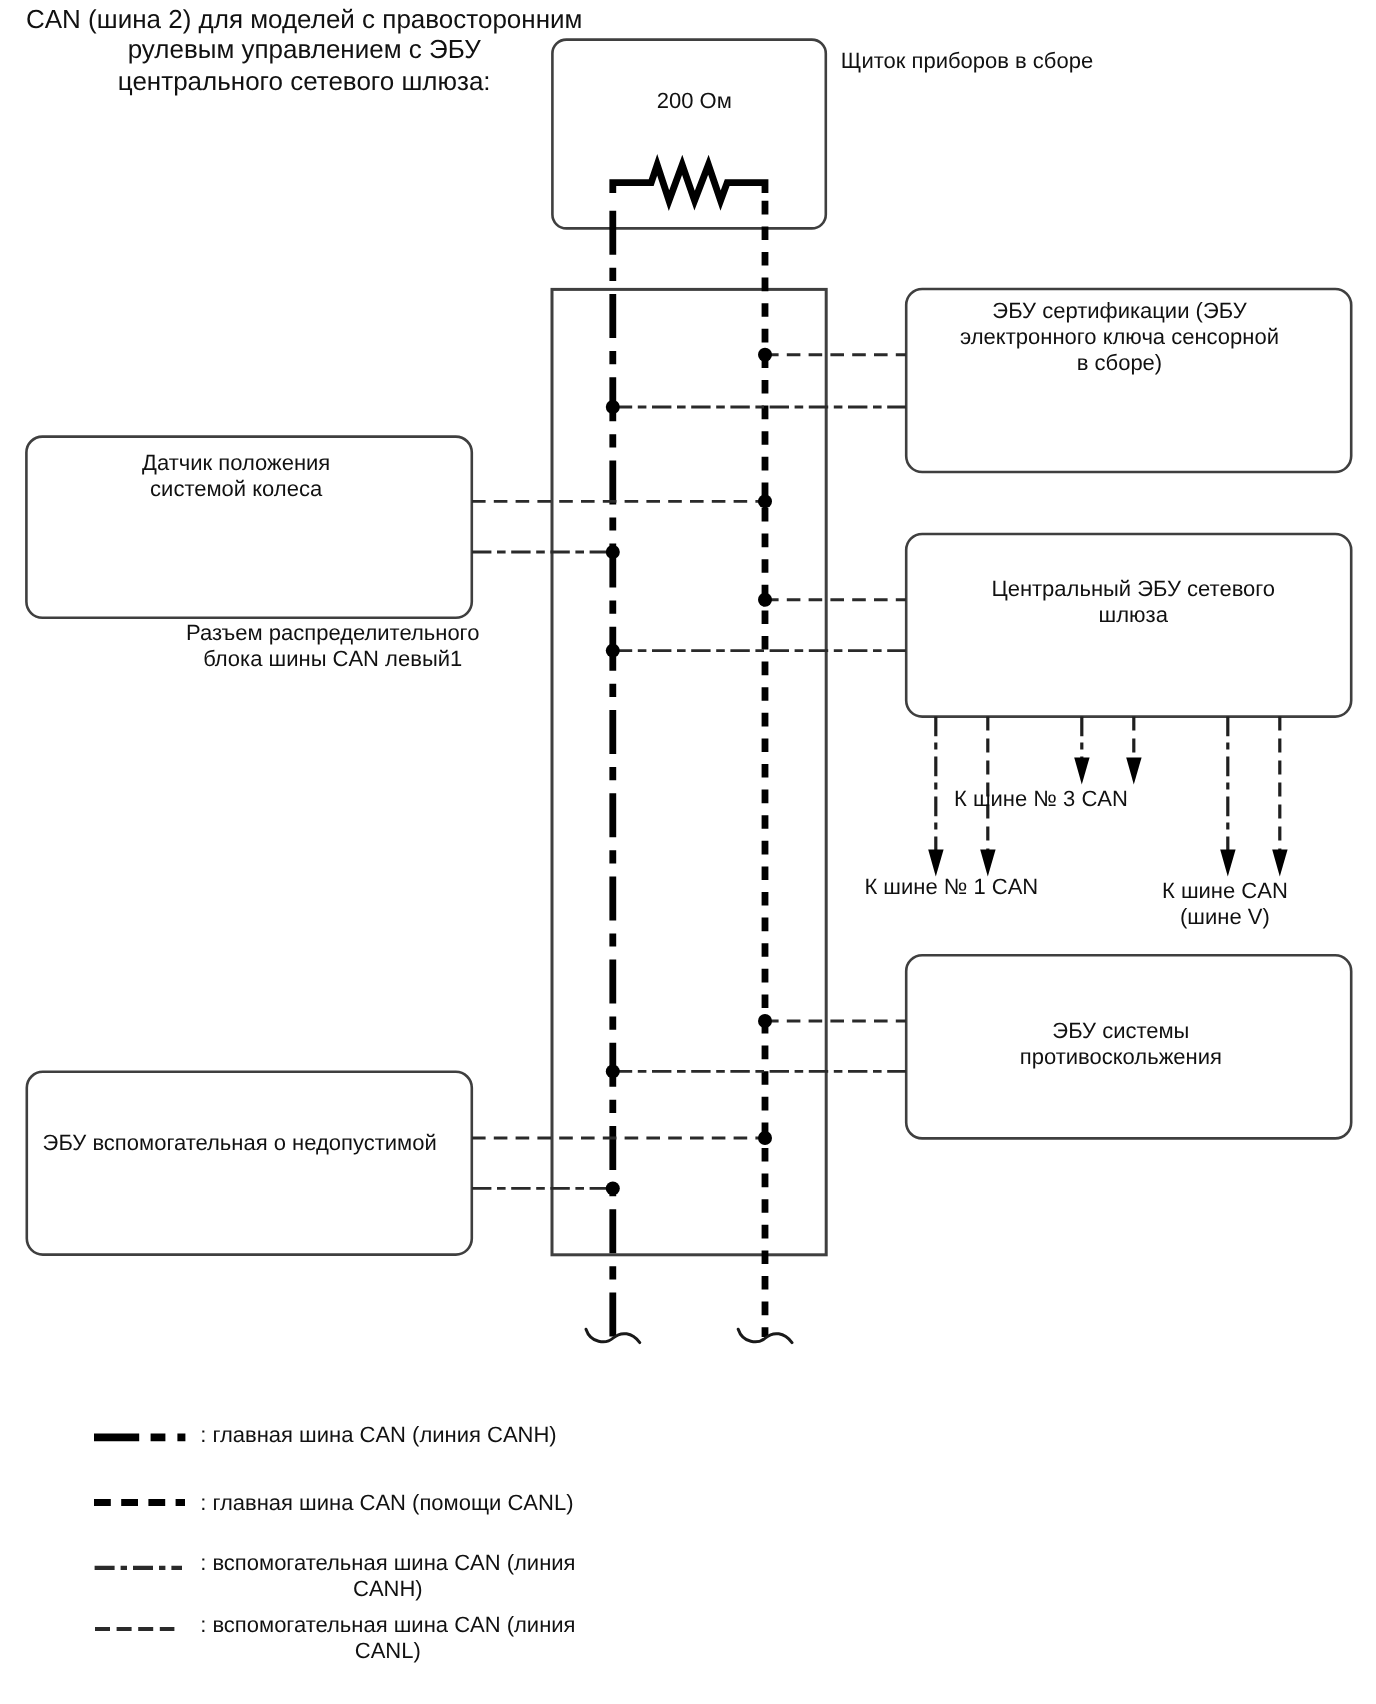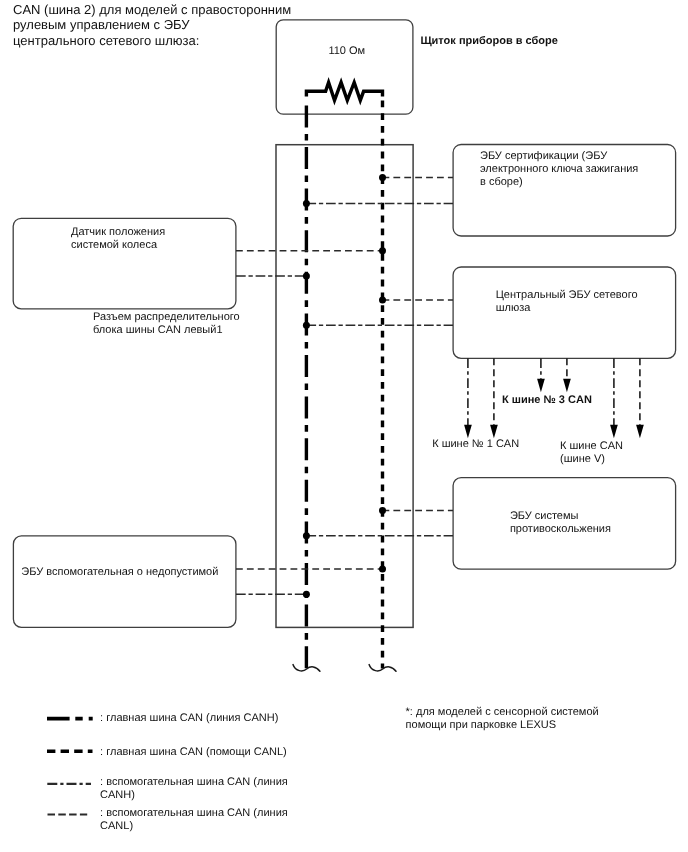--- a/index.html
+++ b/index.html
@@ -1,21 +1,21 @@
 <!DOCTYPE html>
 <html><head>
 <meta charset="utf-8">
 <style>
   html,body{margin:0;padding:0;background:#ffffff;}
   body{width:688px;height:852px;position:relative;overflow:hidden;
        font-family:"Liberation Sans",sans-serif;color:#111111;
        -webkit-font-smoothing:antialiased;text-rendering:geometricPrecision;}
   #stage{position:absolute;left:0;top:0;width:688px;height:852px;}
   svg#wires{position:absolute;left:0;top:0;width:688px;height:852px;overflow:visible;}
-  .txt{position:absolute;font-size:11px;line-height:13px;color:#111111;white-space:nowrap;}
+  .txt{position:absolute;font-size:11px;line-height:13px;color:#111111;white-space:nowrap;text-align:center;}
   .txt div{line-height:inherit;font-size:inherit;margin:0;padding:0;}
 </style>
 </head>
 <body>
 
 <div id="stage">
 
 <svg id="wires" viewBox="0 0 688 852">
 
   <rect x="276.2" y="19.8" width="136.7" height="94.4" rx="7" ry="7" fill="none" stroke="#3f3f3f" stroke-width="1.3"></rect>
@@ -86,26 +86,26 @@
     <path d="M47.5,814.5 L87.2,814.5" fill="none" stroke="#2a2a2a" stroke-width="2.1" stroke-dasharray="7.5 3.3"></path>
   </g>
 </svg>
 
 <div class="txt" style="left:13px;top:1.5px;font-size:13px;line-height:15.5px;">
   <div>CAN (шина 2) для моделей с правосторонним</div>
   <div>рулевым управлением с ЭБУ</div>
   <div>центрального сетевого шлюза:</div>
 </div>
 
-<div class="txt" style="left:328.4px;top:45px;">110 Ом</div>
-<div class="txt" style="left:420.4px;top:35px;font-weight:bold;">Щиток приборов в сборе</div>
+<div class="txt" style="left:328.4px;top:45px;">200 Ом</div>
+<div class="txt" style="left:420.4px;top:25px;">Щиток приборов в сборе</div>
 
 <div class="txt" style="left:480px;top:150.4px;">
   <div>ЭБУ сертификации (ЭБУ</div>
-  <div>электронного ключа зажигания</div>
+  <div>электронного ключа сенсорной</div>
   <div>в сборе)</div>
 </div>
 
 <div class="txt" style="left:71px;top:226.2px;">
   <div>Датчик положения</div>
   <div>системой колеса</div>
 </div>
 
 <div class="txt" style="left:93px;top:311px;">
   <div>Разъем распределительного</div>
@@ -120,35 +120,31 @@
 <div class="txt" style="left:495.7px;top:288.6px;">
   <div>Центральный ЭБУ сетевого</div>
   <div>шлюза</div>
 </div>
 
 <div class="txt" style="left:21.3px;top:565.8px;">
   <div>ЭБУ вспомогательная о недопустимой</div>
 </div>
 
 <div class="txt" style="left:432.2px;top:438.4px;">К шине № 1 CAN</div>
-<div class="txt" style="left:502px;top:393.7px;font-weight:bold;">К шине № 3 CAN</div>
-<div class="txt" style="left:560px;top:440px;">
+<div class="txt" style="left:477px;top:393.7px;">К шине № 3 CAN</div>
+<div class="txt" style="left:581px;top:440px;">
   <div>К шине CAN</div>
   <div>(шине V)</div>
 </div>
 
 <div class="txt" style="left:100.1px;top:712px;">: главная шина CAN (линия CANH)</div>
 <div class="txt" style="left:100.1px;top:746.1px;">: главная шина CAN (помощи CANL)</div>
 <div class="txt" style="left:100.1px;top:775.8px;">
   <div>: вспомогательная шина CAN (линия</div>
   <div>CANH)</div>
 </div>
 <div class="txt" style="left:100.1px;top:806.5px;">
   <div>: вспомогательная шина CAN (линия</div>
   <div>CANL)</div>
 </div>
 
-<div class="txt" style="left:405.6px;top:706.3px;">
-  <div>*: для моделей с сенсорной системой</div>
-  <div>помощи при парковке LEXUS</div>
-</div>
 
 </div>
 
 </body></html>

